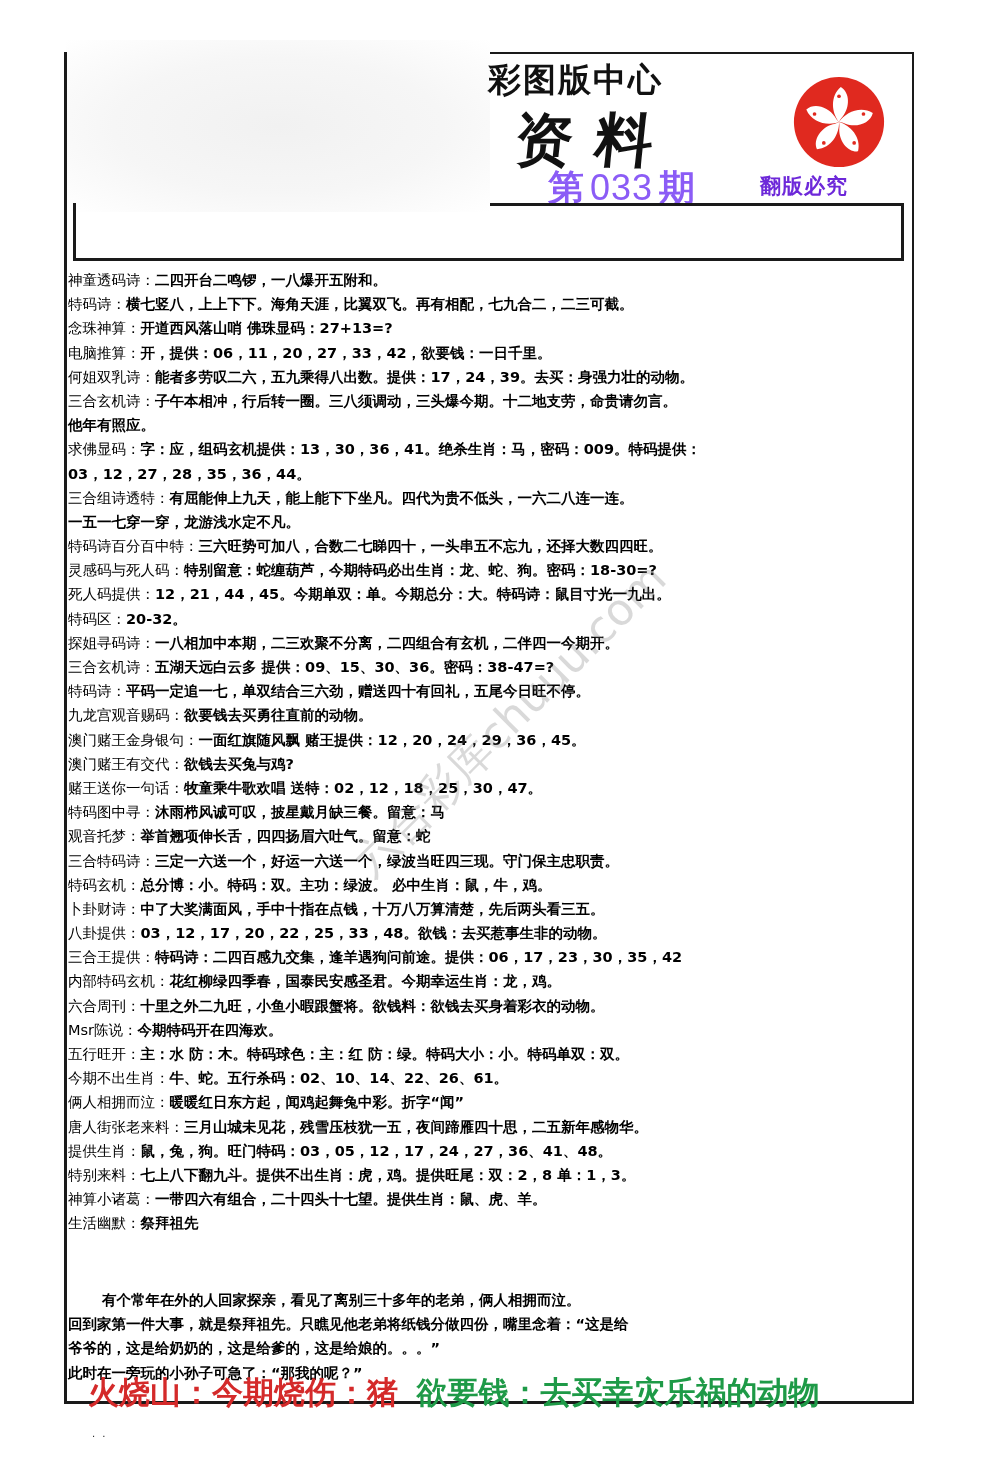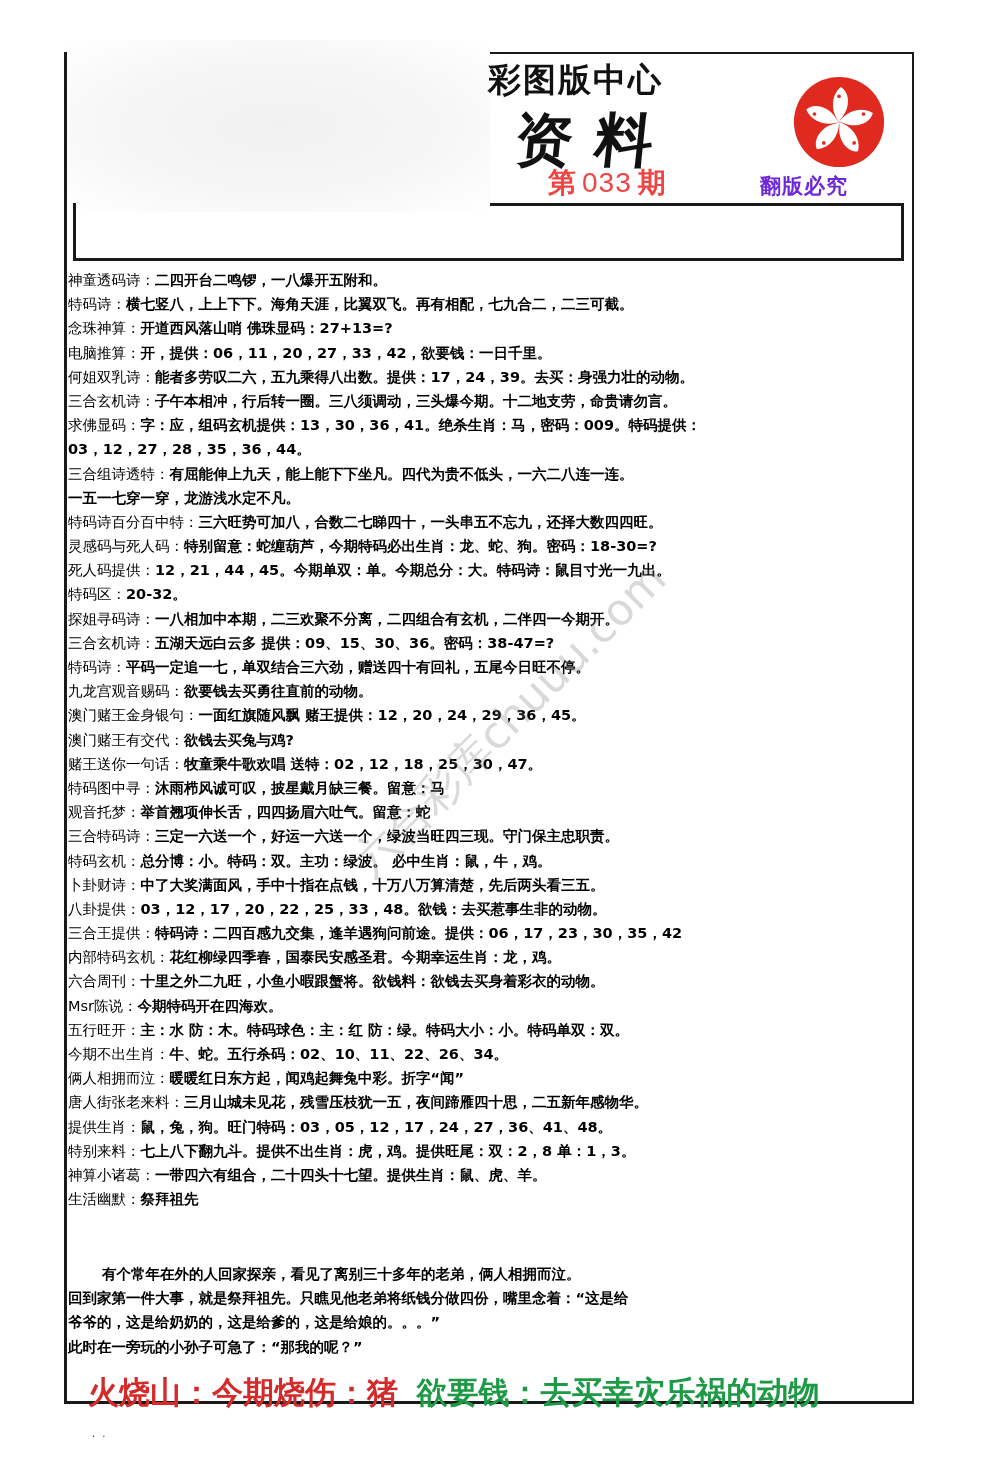--- a/index.html
+++ b/index.html
@@ -27,21 +27,21 @@
     font-family: Liberation Sans, sans-serif; font-weight: bold; font-size: 33px; letter-spacing: 2px;
     color: #111; white-space: nowrap;
   }
   .big-title {
     position: absolute; left: 515px; top: 102px;
     font-family: "DejaVu Serif", serif; font-weight: bold; font-size: 58px; letter-spacing: 22px;
     color: #111; white-space: nowrap; transform: skewX(-6deg);
   }
   .issue {
     position: absolute; left: 548px; top: 164px;
-    font-family: "DejaVu Sans", sans-serif; font-weight: bold; font-size: 28px; color: #ef4444; white-space: nowrap;
+    font-family: "DejaVu Sans", sans-serif; font-weight: bold; font-size: 36px; color: #8b5cf6; white-space: nowrap;
   }
   .issue .num { font-family: "Liberation Sans", sans-serif; font-weight: normal; letter-spacing: 1px; margin: 0 6px; }
   .copyright {
     position: absolute; left: 760px; top: 172px;
     font-family: "DejaVu Serif", serif; font-weight: bold; font-size: 21px; color: #6d28d9; white-space: nowrap; letter-spacing: 1px;
   }
   .logo { position: absolute; left: 793px; top: 76px; width: 92px; height: 92px; }
   .inner-box {
     position: absolute; left: 73px; top: 203px; width: 831px; height: 58px;
     border-left: 3px solid #1a1a1a; border-right: 3px solid #1a1a1a; border-bottom: 3px solid #1a1a1a;
@@ -54,21 +54,21 @@
   .line {
     height: 24.2px; line-height: 24.2px; font-size: 14.5px; white-space: nowrap; color: #000000;
     font-family: "DejaVu Sans", sans-serif;
   }
   .line .lbl { font-weight: normal; }
   .line .txt { font-weight: bold; }
   .story {
     position: absolute; left: 68px; top: 1262px; width: 840px;
   }
   .story .line { font-weight: bold; }
-  .story .indent { padding-left: 34px; }
+  .story .indent { padding-left: 34px; margin-top: 26px; }
   .banner {
     position: absolute; left: 88px; top: 1363px; white-space: nowrap;
     font-family: Liberation Mono, monospace; font-weight: bold; font-size: 31px; letter-spacing: 0px; margin-top: 9px;
   }
   .banner .red { color: #d42a2a; }
   .banner .green { color: #1e9a47; }
   .dots { position: absolute; left: 92px; top: 1428px; font-size: 10px; color: #222; letter-spacing: 2px; }
   .watermark {
     position: absolute; left: 300px; top: 690px; transform: rotate(-45deg);
     font-family: "DejaVu Sans", sans-serif; font-size: 44px; color: rgba(120,120,120,0.28); white-space: nowrap;
@@ -120,20 +120,21 @@
 <div class="inner-box"></div>
 <div class="inner-box-top"></div>
 
 <div class="lines" id="lines">
     <div class="line"><span class="lbl">神童透码诗：</span><span class="txt">二四开台二鸣锣，一八爆开五附和。</span></div>
     <div class="line"><span class="lbl">特码诗：</span><span class="txt">横七竖八，上上下下。海角天涯，比翼双飞。再有相配，七九合二，二三可截。</span></div>
     <div class="line"><span class="lbl">念珠神算：</span><span class="txt">开道西风落山哨 佛珠显码：27+13=?</span></div>
     <div class="line"><span class="lbl">电脑推算：</span><span class="txt">开，提供：06，11，20，27，33，42，欲要钱：一日千里。</span></div>
     <div class="line"><span class="lbl">何姐双乳诗：</span><span class="txt">能者多劳叹二六，五九乘得八出数。提供：17，24，39。去买：身强力壮的动物。</span></div>
     <div class="line"><span class="lbl">三合玄机诗：</span><span class="txt">子午本相冲，行后转一圈。三八须调动，三头爆今期。十二地支劳，命贵请勿言。</span></div>
+    <div class="line"><span class="lbl"></span><span class="txt">他年有照应。</span></div>
     <div class="line"><span class="lbl">求佛显码：</span><span class="txt">字：应，组码玄机提供：13，30，36，41。绝杀生肖：马，密码：009。特码提供：</span></div>
     <div class="line"><span class="lbl"></span><span class="txt">03，12，27，28，35，36，44。</span></div>
     <div class="line"><span class="lbl">三合组诗透特：</span><span class="txt">有屈能伸上九天，能上能下下坐凡。四代为贵不低头，一六二八连一连。</span></div>
     <div class="line"><span class="lbl"></span><span class="txt">一五一七穿一穿，龙游浅水定不凡。</span></div>
     <div class="line"><span class="lbl">特码诗百分百中特：</span><span class="txt">三六旺势可加八，合数二七睇四十，一头串五不忘九，还择大数四四旺。</span></div>
     <div class="line"><span class="lbl">灵感码与死人码：</span><span class="txt">特别留意：蛇缠葫芦，今期特码必出生肖：龙、蛇、狗。密码：18-30=?</span></div>
     <div class="line"><span class="lbl">死人码提供：</span><span class="txt">12，21，44，45。今期单双：单。今期总分：大。特码诗：鼠目寸光一九出。</span></div>
     <div class="line"><span class="lbl">特码区：</span><span class="txt">20-32。</span></div>
     <div class="line"><span class="lbl">探姐寻码诗：</span><span class="txt">一八相加中本期，二三欢聚不分离，二四组合有玄机，二伴四一今期开。</span></div>
     <div class="line"><span class="lbl">三合玄机诗：</span><span class="txt">五湖天远白云多 提供：09、15、30、36。密码：38-47=?</span></div>
@@ -146,21 +147,21 @@
     <div class="line"><span class="lbl">观音托梦：</span><span class="txt">举首翘项伸长舌，四四扬眉六吐气。留意：蛇</span></div>
     <div class="line"><span class="lbl">三合特码诗：</span><span class="txt">三定一六送一个，好运一六送一个，绿波当旺四三现。守门保主忠职责。</span></div>
     <div class="line"><span class="lbl">特码玄机：</span><span class="txt">总分博：小。特码：双。主功：绿波。 必中生肖：鼠，牛，鸡。</span></div>
     <div class="line"><span class="lbl">卜卦财诗：</span><span class="txt">中了大奖满面风，手中十指在点钱，十万八万算清楚，先后两头看三五。</span></div>
     <div class="line"><span class="lbl">八卦提供：</span><span class="txt">03，12，17，20，22，25，33，48。欲钱：去买惹事生非的动物。</span></div>
     <div class="line"><span class="lbl">三合王提供：</span><span class="txt">特码诗：二四百感九交集，逢羊遇狗问前途。提供：06，17，23，30，35，42</span></div>
     <div class="line"><span class="lbl">内部特码玄机：</span><span class="txt">花红柳绿四季春，国泰民安感圣君。今期幸运生肖：龙，鸡。</span></div>
     <div class="line"><span class="lbl">六合周刊：</span><span class="txt">十里之外二九旺，小鱼小暇跟蟹将。欲钱料：欲钱去买身着彩衣的动物。</span></div>
     <div class="line"><span class="lbl">Msr陈说：</span><span class="txt">今期特码开在四海欢。</span></div>
     <div class="line"><span class="lbl">五行旺开：</span><span class="txt">主：水 防：木。特码球色：主：红 防：绿。特码大小：小。特码单双：双。</span></div>
-    <div class="line"><span class="lbl">今期不出生肖：</span><span class="txt">牛、蛇。五行杀码：02、10、11、22、26、34。</span></div>
+    <div class="line"><span class="lbl">今期不出生肖：</span><span class="txt">牛、蛇。五行杀码：02、10、14、22、26、61。</span></div>
     <div class="line"><span class="lbl">俩人相拥而泣：</span><span class="txt">暖暖红日东方起，闻鸡起舞兔中彩。折字“闻”</span></div>
     <div class="line"><span class="lbl">唐人街张老来料：</span><span class="txt">三月山城未见花，残雪压枝犹一五，夜间蹄雁四十思，二五新年感物华。</span></div>
     <div class="line"><span class="lbl">提供生肖：</span><span class="txt">鼠，兔，狗。旺门特码：03，05，12，17，24，27，36、41、48。</span></div>
     <div class="line"><span class="lbl">特别来料：</span><span class="txt">七上八下翻九斗。提供不出生肖：虎，鸡。提供旺尾：双：2，8 单：1，3。</span></div>
     <div class="line"><span class="lbl">神算小诸葛：</span><span class="txt">一带四六有组合，二十四头十七望。提供生肖：鼠、虎、羊。</span></div>
     <div class="line"><span class="lbl">生活幽默：</span><span class="txt">祭拜祖先</span></div>
   </div>
 
 <div class="story">
   <div class="line indent">有个常年在外的人回家探亲，看见了离别三十多年的老弟，俩人相拥而泣。</div>

